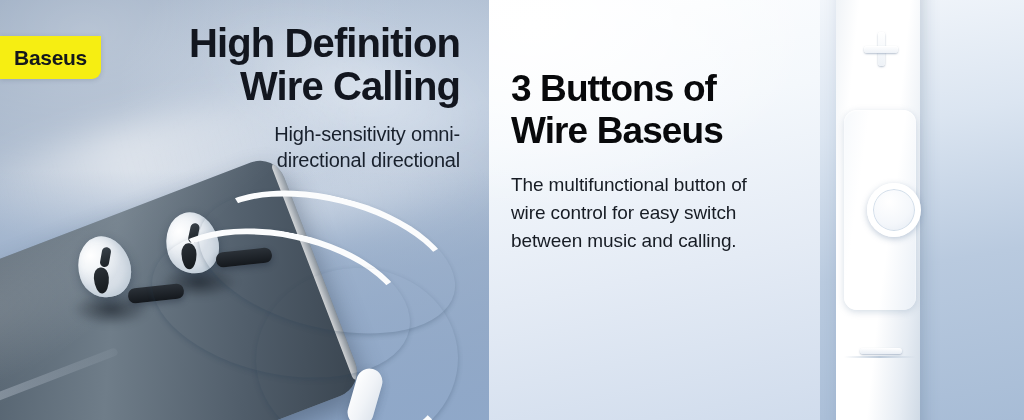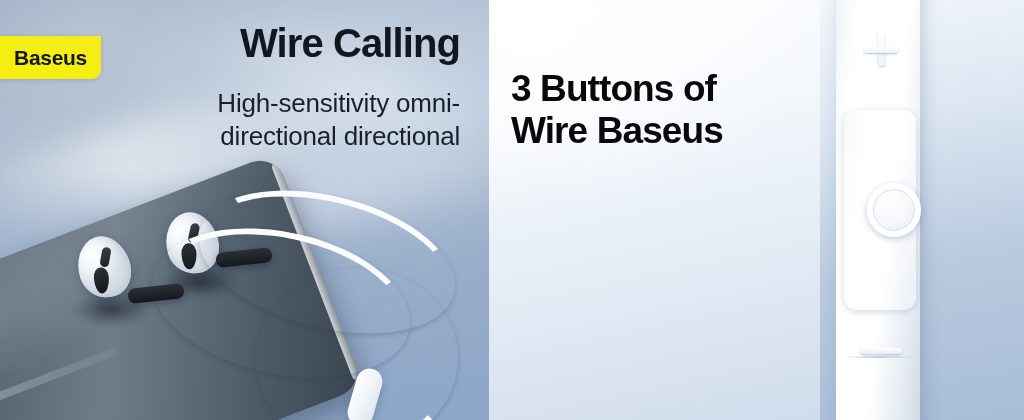--- a/index.html
+++ b/index.html
@@ -209,22 +209,22 @@
     z-index: 5;
   }
   .left-headline {
     font-size: 40px;
     font-weight: bold;
     line-height: 1.08;
     color: #12161f;
     letter-spacing: -0.9px;
   }
   .left-sub {
-    margin-top: 22px;
-    font-size: 26px;
+    margin-top: 14px;
+    font-size: 20px;
     line-height: 1.26;
     color: #18202c;
     letter-spacing: -0.2px;
   }
 
   
   .right-panel {
     position: absolute;
     left: 489px; top: 0;
     width: 535px; height: 420px;
@@ -349,39 +349,45 @@
 
     <div class="jack"></div>
     <div class="jack2"></div>
     <div class="cable cable-top"></div>
     <div class="cable cable-mid"></div>
     <div class="cable cable-loop"></div>
     <div class="inline-remote"></div>
 
     <div class="left-copy">
       <div class="left-headline">
+        <div>High Definition</div>
         <div>Wire Calling</div>
       </div>
       <div class="left-sub">
         <div>High-sensitivity omni-</div>
         <div>directional directional</div>
       </div>
     </div>
   </div>
 
   <div class="logo-badge">
     <span class="logo-text">Baseus</span>
   </div>
 
   <div class="right-panel">
 
     <div class="right-copy">
       <div class="right-headline">
         <div>3 Buttons of</div>
         <div>Wire Baseus</div>
+      </div>
+      <div class="right-body">
+        <div>The multifunctional button of</div>
+        <div>wire control for easy switch</div>
+        <div>between music and calling.</div>
       </div>
     </div>
 
     <div class="remote-stage">
       <div class="remote-body"></div>
       <div class="remote-plus"></div>
       <div class="remote-pad"></div>
       <div class="remote-circle"></div>
       <div class="remote-minus"></div>
       <div class="remote-seam"></div>

